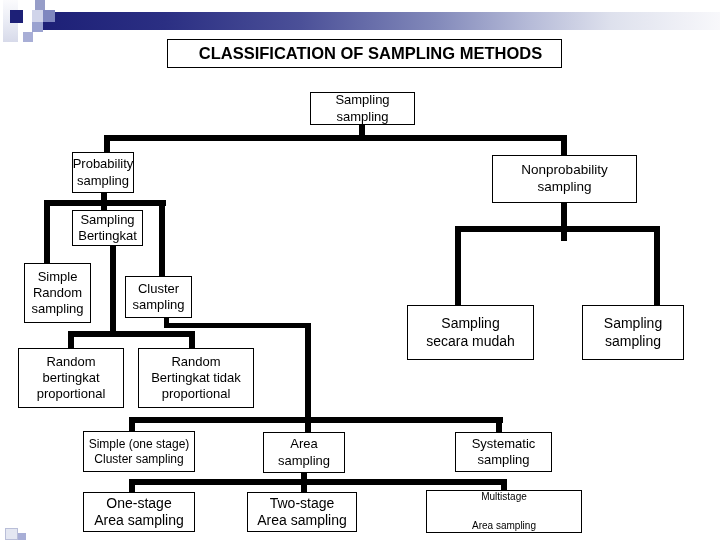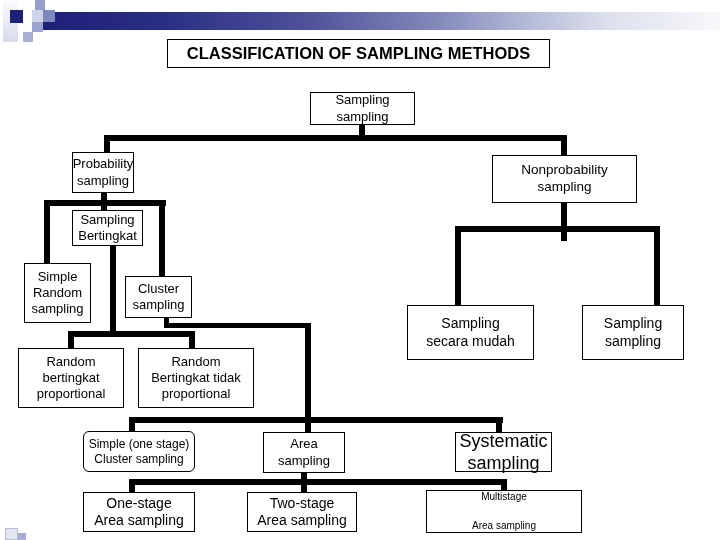--- a/index.html
+++ b/index.html
@@ -27,20 +27,21 @@
   .sq { position: absolute; }
   .title-box {
     position: absolute;
     left: 167px; top: 39px; width: 381px; height: 27px;
     border: 1px solid #000;
     background: #fff;
     font-weight: bold;
     font-size: 16.5px;
     display: flex; align-items: center; justify-content: center;
     white-space: nowrap;
+    padding-left: 12px;
   }
   .layer { position: absolute; left: 0; top: 0; width: 720px; height: 540px; }
   .connector { position: absolute; background: #000; }
   .node {
     position: absolute;
     background: #fff;
     border: 1px solid #000;
     box-sizing: border-box;
     display: flex;
     flex-direction: column;
@@ -136,29 +137,29 @@
       <div class="node" style="left: 18px; top: 348px; width: 106px; height: 60px; font-size: 13px;">
         <div class="node-line">Random</div>
         <div class="node-line">bertingkat</div>
         <div class="node-line">proportional</div>
       </div>
       <div class="node" style="left: 138px; top: 348px; width: 116px; height: 60px; font-size: 13px;">
         <div class="node-line">Random</div>
         <div class="node-line">Bertingkat tidak</div>
         <div class="node-line">proportional</div>
       </div>
-      <div class="node" style="left: 83px; top: 431px; width: 112px; height: 41px; font-size: 12px; border-radius: 6px;">
+      <div class="node" style="left: 83px; top: 431px; width: 112px; height: 41px; font-size: 12px;">
         <div class="node-line">Simple (one stage)</div>
         <div class="node-line">Cluster sampling</div>
       </div>
       <div class="node" style="left: 263px; top: 432px; width: 82px; height: 41px; font-size: 13px;">
         <div class="node-line">Area</div>
         <div class="node-line">sampling</div>
       </div>
-      <div class="node" style="left: 455px; top: 432px; width: 97px; height: 40px; font-size: 18px;">
+      <div class="node" style="left: 455px; top: 432px; width: 97px; height: 40px; font-size: 13px;">
         <div class="node-line">Systematic</div>
         <div class="node-line">sampling</div>
       </div>
       <div class="node" style="left: 83px; top: 492px; width: 112px; height: 40px; font-size: 14px;">
         <div class="node-line">One-stage</div>
         <div class="node-line">Area sampling</div>
       </div>
       <div class="node" style="left: 247px; top: 492px; width: 110px; height: 40px; font-size: 14px;">
         <div class="node-line">Two-stage</div>
         <div class="node-line">Area sampling</div>

